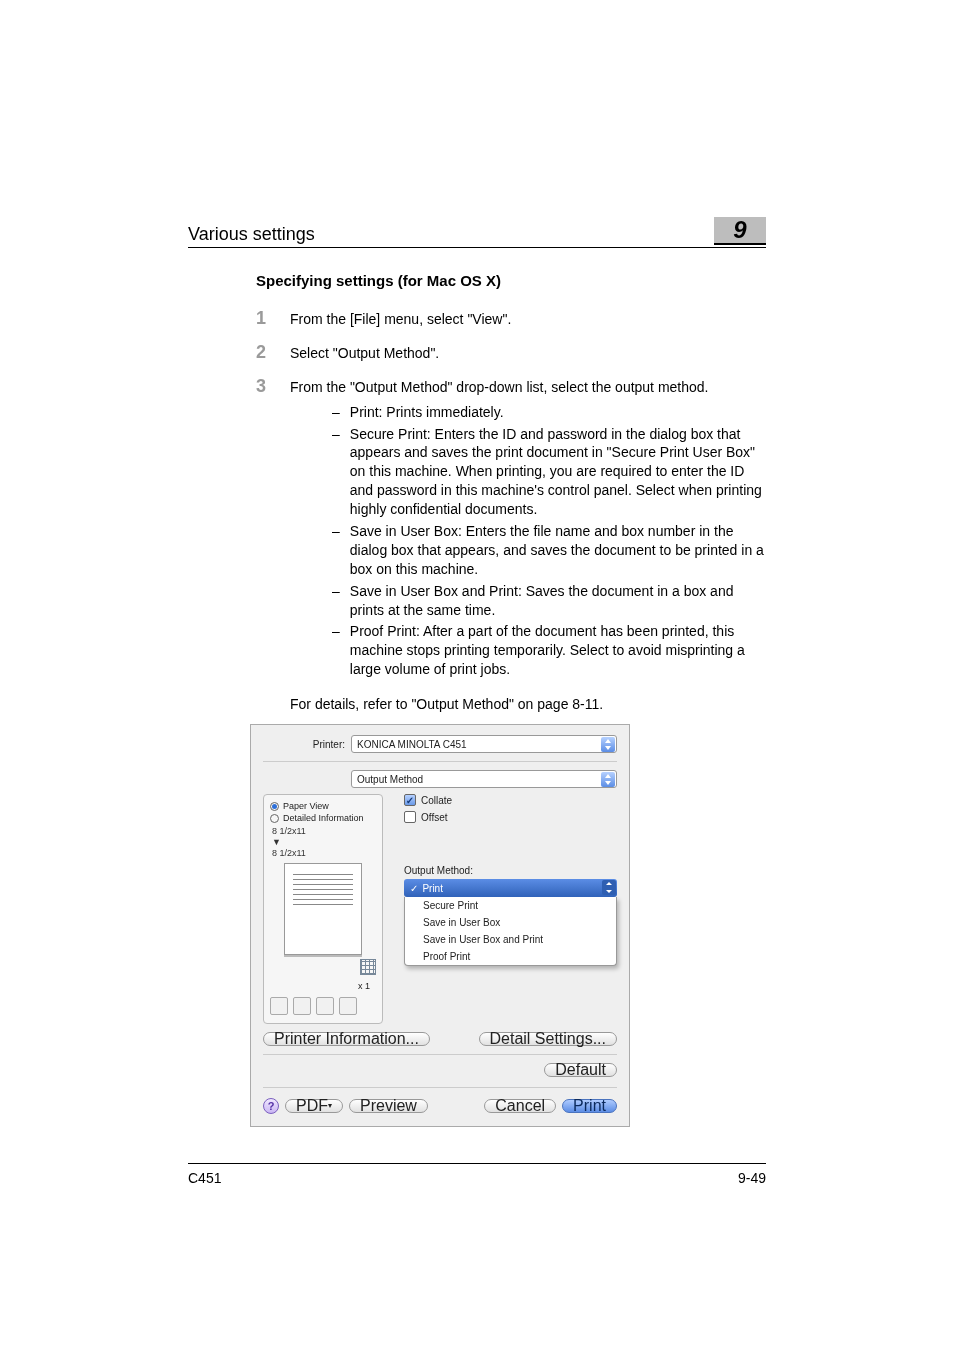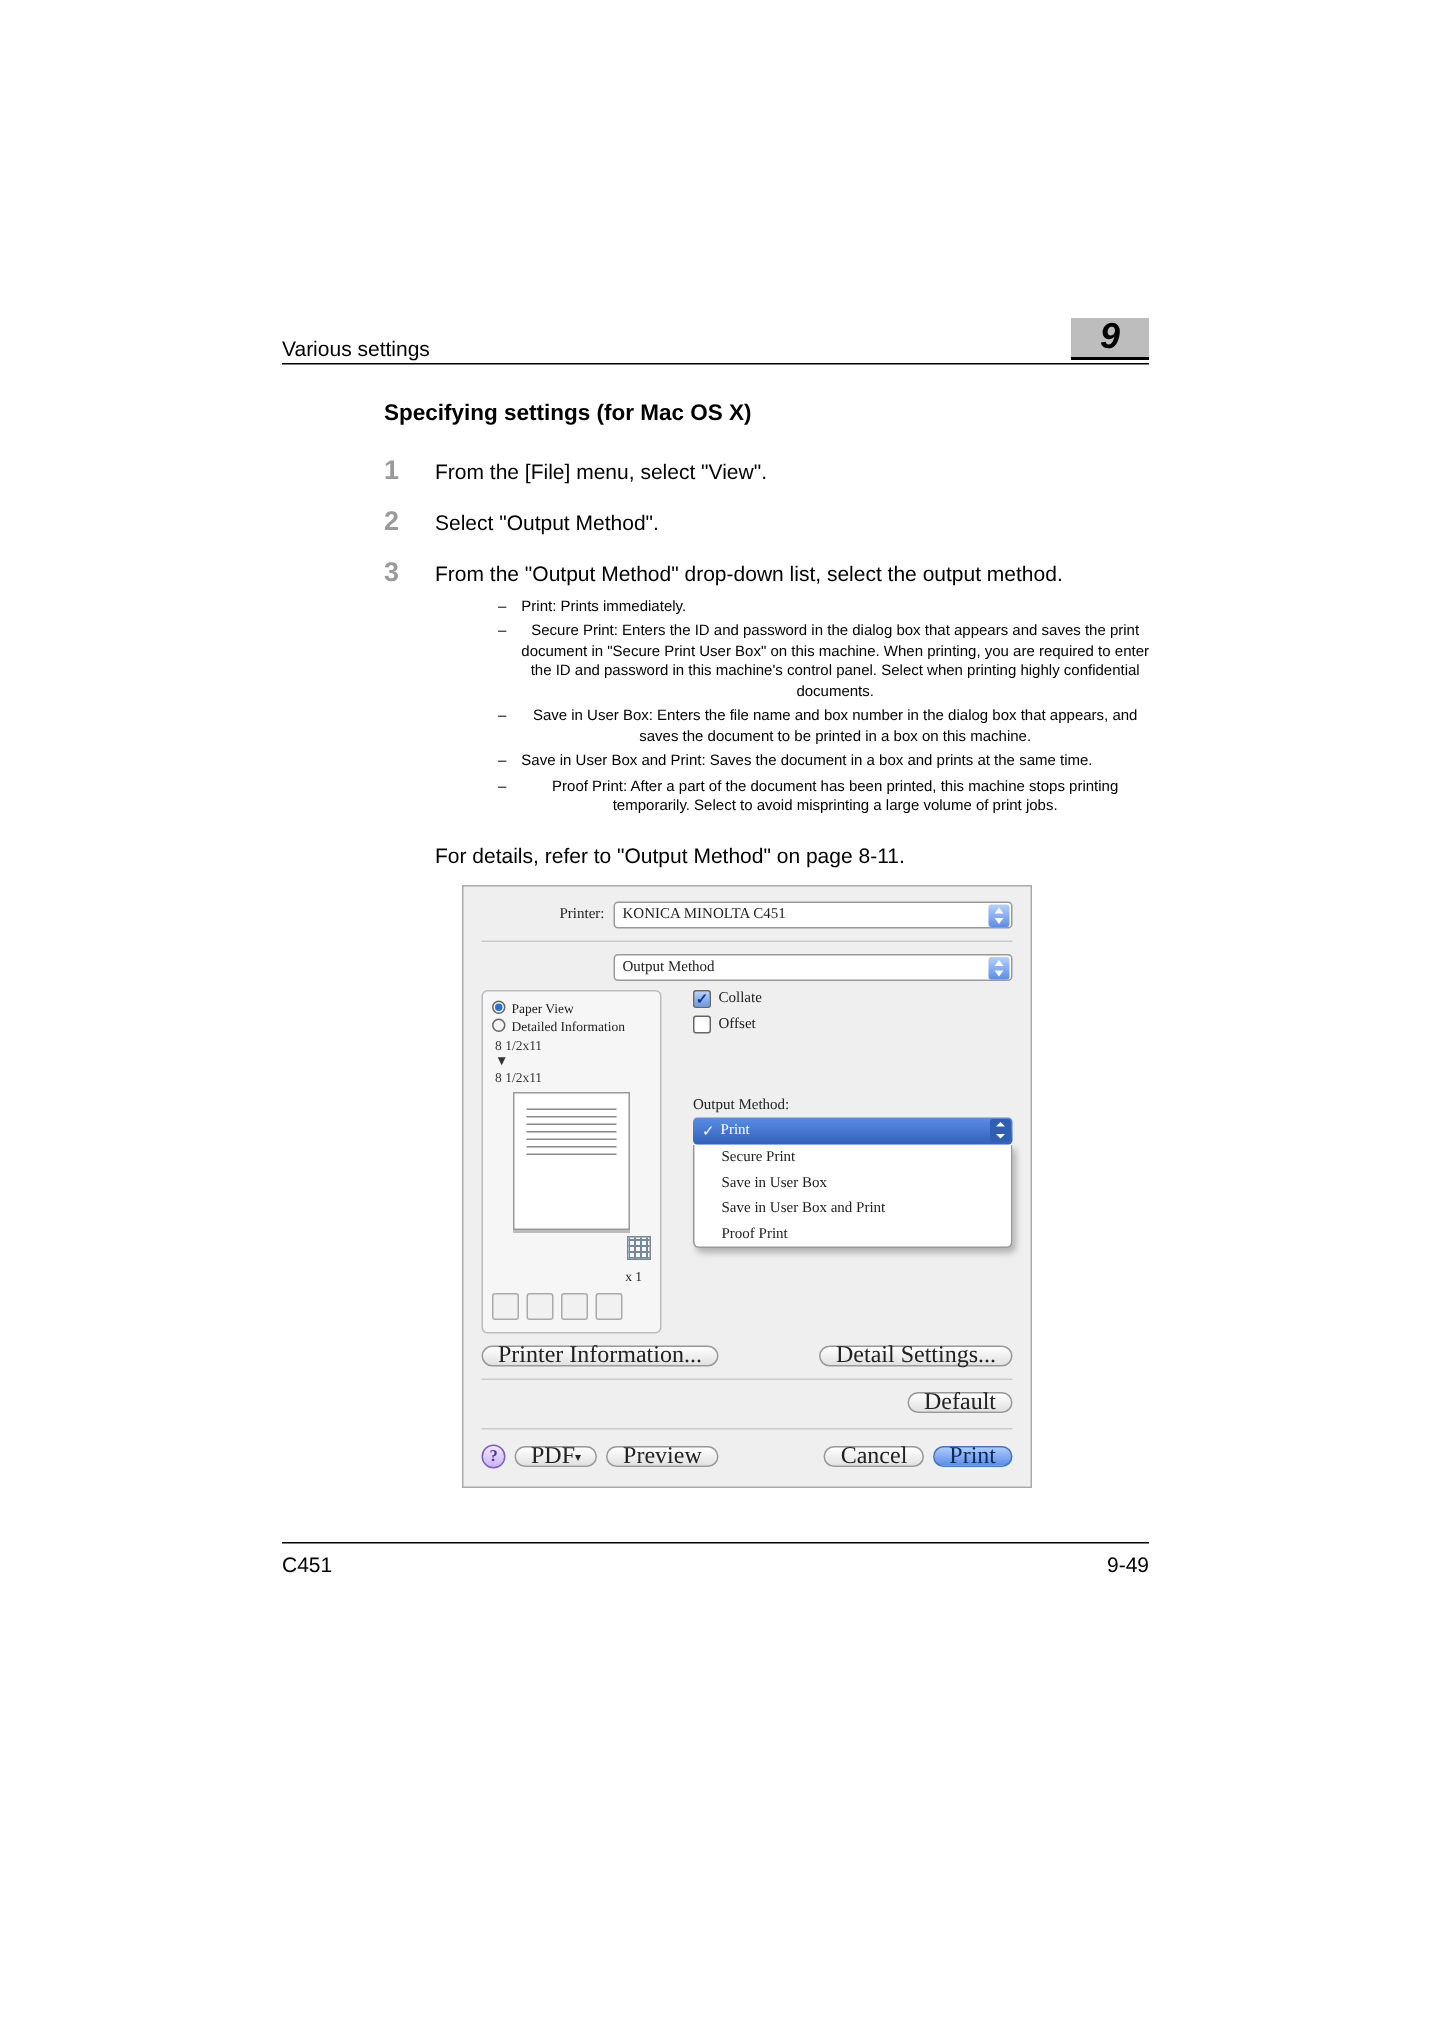--- a/index.html
+++ b/index.html
@@ -18,21 +18,21 @@
       position: relative;
     }
     .header-row {
       display: flex;
       align-items: flex-end;
       justify-content: space-between;
       border-bottom: 1px solid #000;
       padding-bottom: 2px;
       margin-bottom: 24px;
     }
-    .header-left { font-size: 14px; margin-top: 24px; }
+    .header-left { font-size: 18px; margin-top: 24px; }
     .chapter-badge {
       background: #bdbdbd;
       width: 52px;
       height: 28px;
       display: flex;
       align-items: center;
       justify-content: center;
       font-size: 24px;
       font-weight: 900;
       font-style: italic;
@@ -59,41 +59,40 @@
       line-height: 1;
     }
     .step-body { flex: 1; font-size: 14px; line-height: 1.35; }
     .sublist {
       margin: 6px 0 0 42px;
       padding: 0;
       list-style: none;
     }
     .sublist li {
       display: flex;
-      font-size: 10px;
+      font-size: 14px;
       line-height: 1.35;
       margin-bottom: 3px;
-      text-align: center;
     }
     .sublist li::before {
       content: "–";
       margin: 0 10px 0 0;
     }
     .details-line {
       margin: 10px 0 12px 102px;
       font-size: 14px;
     }
 
     
     .dialog {
-      margin: 10px 0 0 120px;
+      margin: 10px 0 0 62px;
       width: 380px;
       border: 1px solid #aaa;
       background: #efefef;
-      font-family: Liberation Serif, serif;
+      font-family: Liberation Sans, sans-serif;
       font-size: 10px;
       color: #222;
       padding: 10px 12px 12px 12px;
     }
     .dlg-row {
       display: flex;
       align-items: center;
       gap: 6px;
       margin-bottom: 6px;
     }

